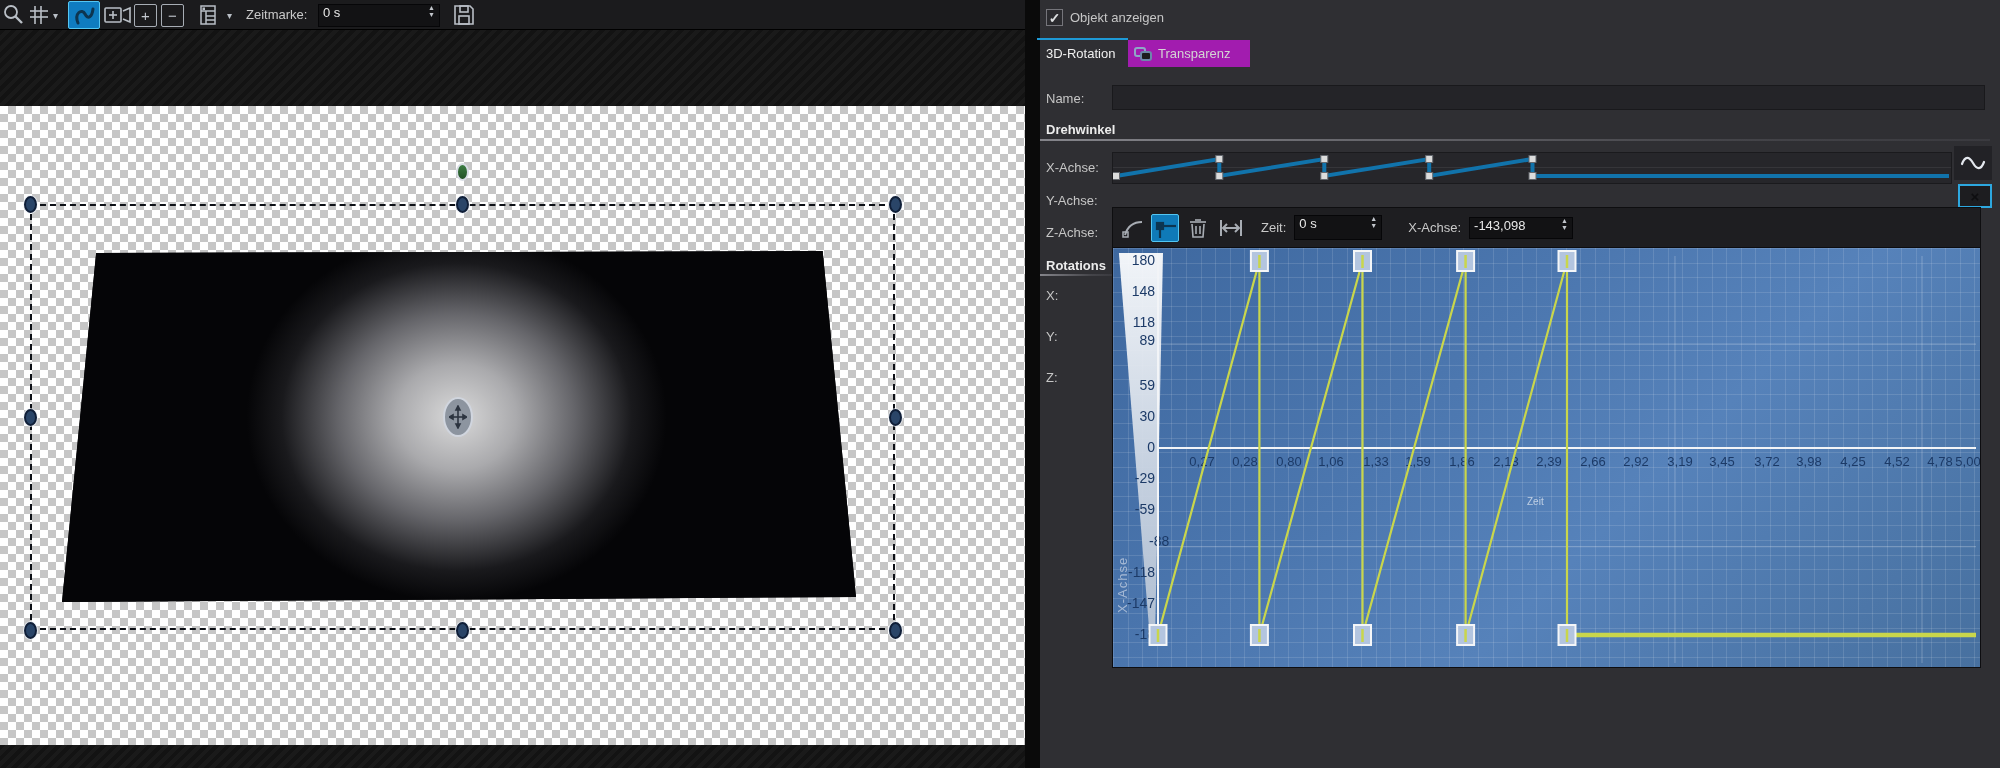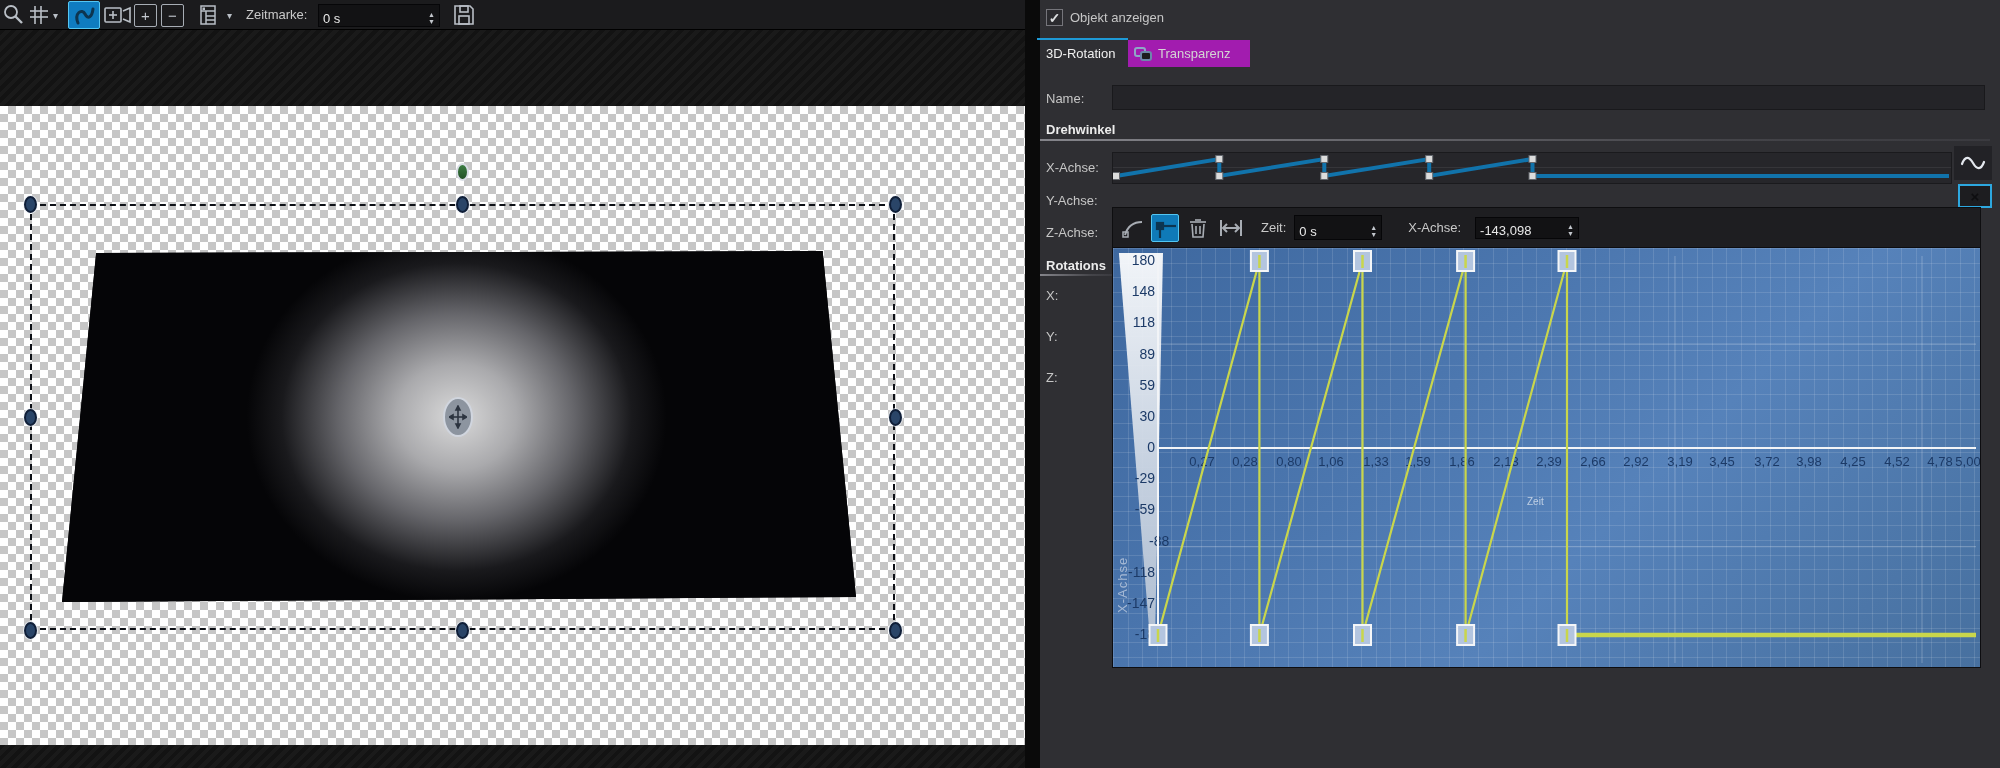--- a/index.html
+++ b/index.html
@@ -10,21 +10,21 @@
 
   
   #main-toolbar { left:0; top:0; width:1040px; height:30px; background:#1b1b1d; border-bottom:1px solid #000; }
   #main-toolbar svg { display:block; }
   .tbtn { position:absolute; display:flex; align-items:center; justify-content:center; }
   .sq-btn { border:1px solid #a7adb5; border-radius:2px; color:#c3c8cf; font-size:15px; line-height:1; }
   .active-blue { background:#0f7cc0; border:1px solid #54c6f2; border-radius:2px; }
   .caret { color:#b9bfc6; font-size:10px; }
   .tb-label { color:#c9c9c9; font-size:13px; }
   .dark-field { background:#121214; border:1px solid #060608; color:#e8e8e8; font-size:13px;
-                display:flex; align-items:flex-end; padding:0 4px; font-family:"Liberation Sans",sans-serif; }
+                display:flex; align-items:flex-start; padding:0 4px; font-family:"Liberation Sans",sans-serif; }
   .spinner { display:flex; flex-direction:column; justify-content:center; line-height:6px; margin-left:auto; }
   .spinner span { color:#c2c6cc; font-size:7px; height:7px; }
 
   #strip-top { left:0; top:30px; width:1040px; height:76px;
       background:repeating-linear-gradient(135deg,#131313 0 4px,#1a1a1a 4px 8px); }
   #strip-bottom { left:0; top:745px; width:1040px; height:23px;
       background:repeating-linear-gradient(135deg,#131313 0 4px,#1a1a1a 4px 8px); }
   #canvas { left:0; top:106px; width:1025px; height:639px;
       background:conic-gradient(#c6c6c6 25%, #ffffff 0 50%, #c6c6c6 0 75%, #ffffff 0);
       background-size:16px 16px; }
@@ -289,37 +289,37 @@
       </div>
       <span class="tb-label" style="margin-left:16px">Zeit:</span>
       <div class="dark-field" style="width:88px;height:25px;margin-left:8px">
         <span>0 s</span>
         <span class="spinner">
             <span>▲</span>
             <span>▼</span>
           </span>
       </div>
       <span class="tb-label" style="margin-left:26px">X-Achse:</span>
-      <div class="dark-field" style="width:104px;height:22px;margin-left:14px">
+      <div class="dark-field" style="width:104px;height:22px;margin-left:8px">
         <span>-143,098</span>
         <span class="spinner">
             <span>▲</span>
             <span>▼</span>
           </span>
       </div>
     </div>
 
     <div id="graph" class="abs">
       <div id="wedge" class="abs"></div>
       <div id="graph-ylabel" class="abs">X-Achse</div>
       <div id="graph-labels">
           <span class="ytick" style="top: 4px;">180</span>
           <span class="ytick" style="top: 35px;">148</span>
           <span class="ytick" style="top: 66px;">118</span>
-          <span class="ytick" style="top: 98px;">89</span>
+          <span class="ytick" style="top: 84px;">89</span>
           <span class="ytick" style="top: 129px;">59</span>
           <span class="ytick" style="top: 160px;">30</span>
           <span class="ytick" style="top: 191px;">0</span>
           <span class="ytick" style="top: 222px;">-29</span>
           <span class="ytick" style="top: 253px;">-59</span>
           <span class="ytick" style="top: 285px; padding-left: 36px;">-88</span>
           <span class="ytick" style="top: 316px;">-118</span>
           <span class="ytick" style="top: 347px;">-147</span>
           <span class="ytick" style="top: 378px;">-18</span>
           <span class="xtick" style="left: 67px;">0,27</span>

